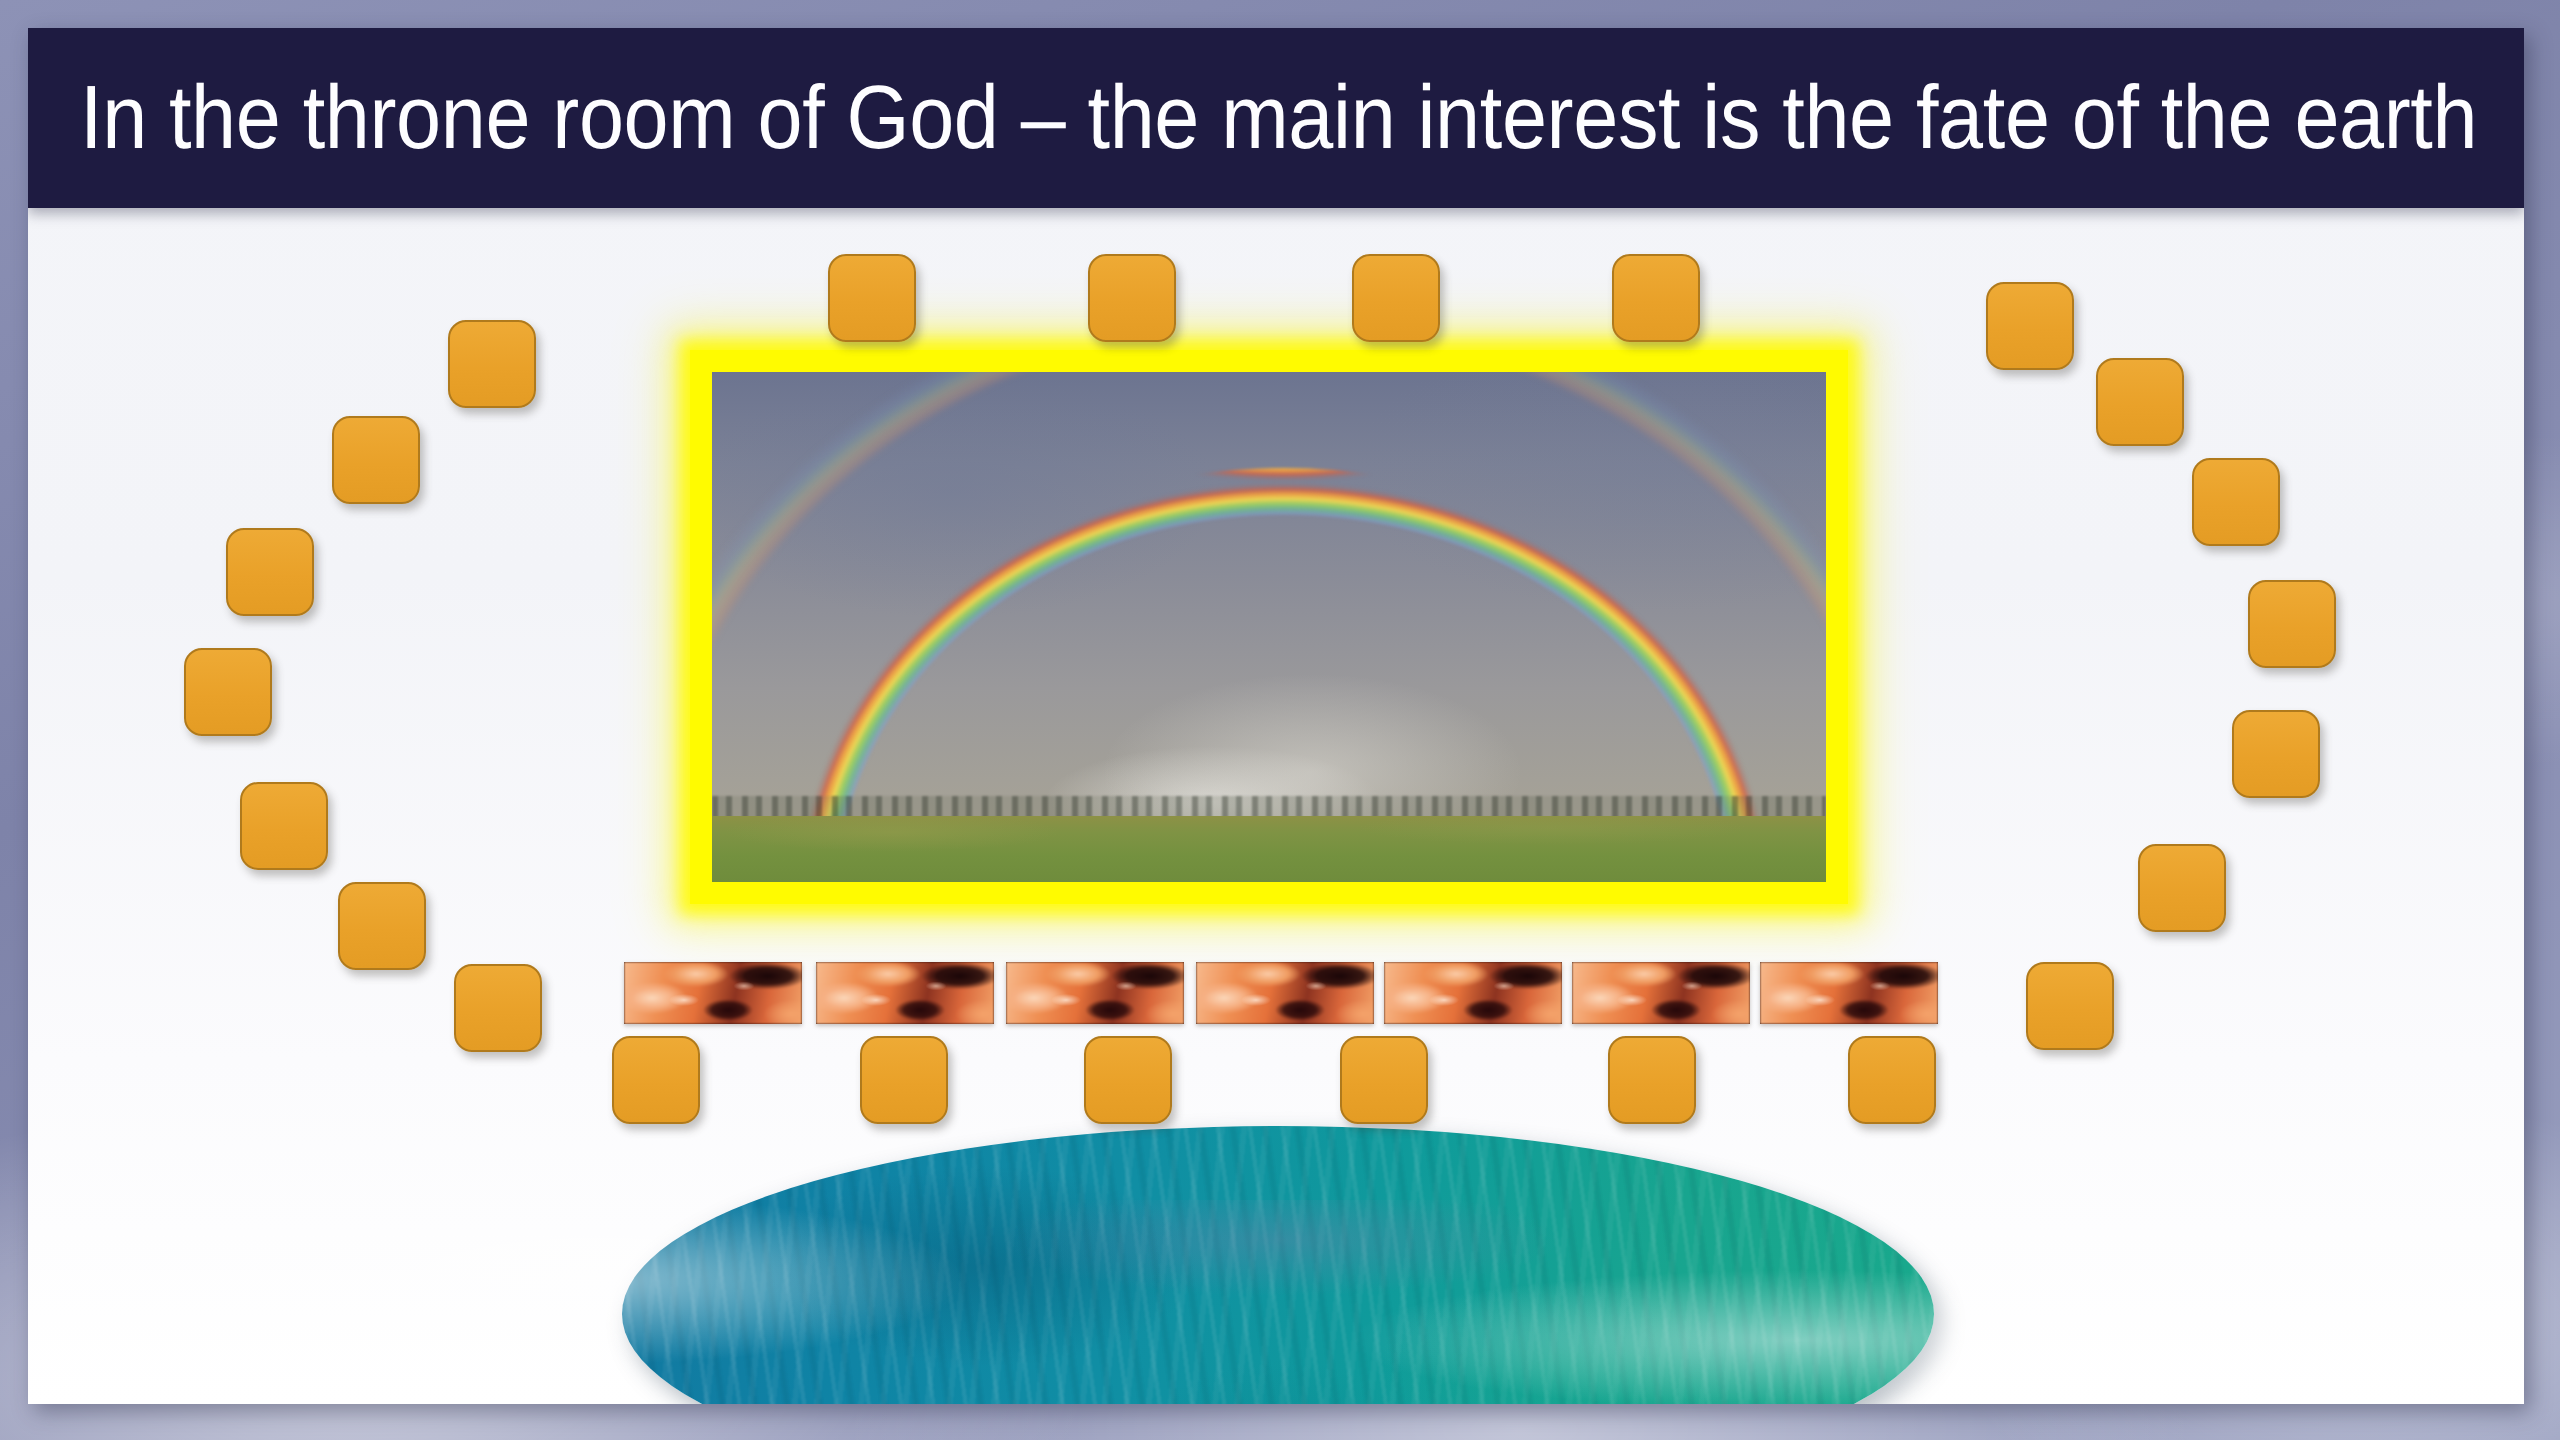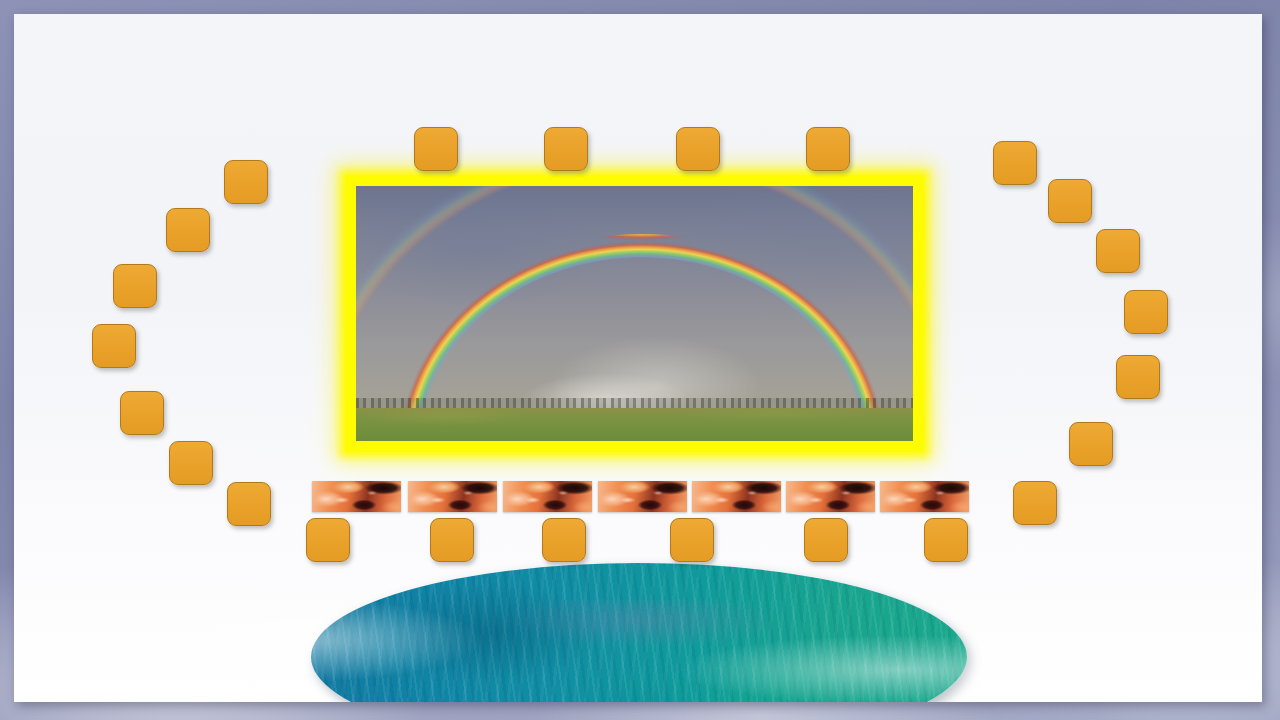--- a/index.html
+++ b/index.html
@@ -200,20 +200,23 @@
       radial-gradient(ellipse 90px 45px at 330px 150px, rgba(10,130,140,.25), rgba(10,130,140,0) 72%);
   }
 </style>
 </head>
 <body>
 
 <div id="desk">
 
   <div id="slide">
 
+    <div id="titlebar">
+      <div id="titletext">In the throne room of God – the main interest is the fate of the earth</div>
+    </div>
 
     <div id="picframe">
       <div id="pic">
         <div class="sky"></div>
         <div class="bow2"></div>
         <div class="bow1"></div>
         <div class="trees"></div>
         <div class="field"></div>
       </div>
     </div>

